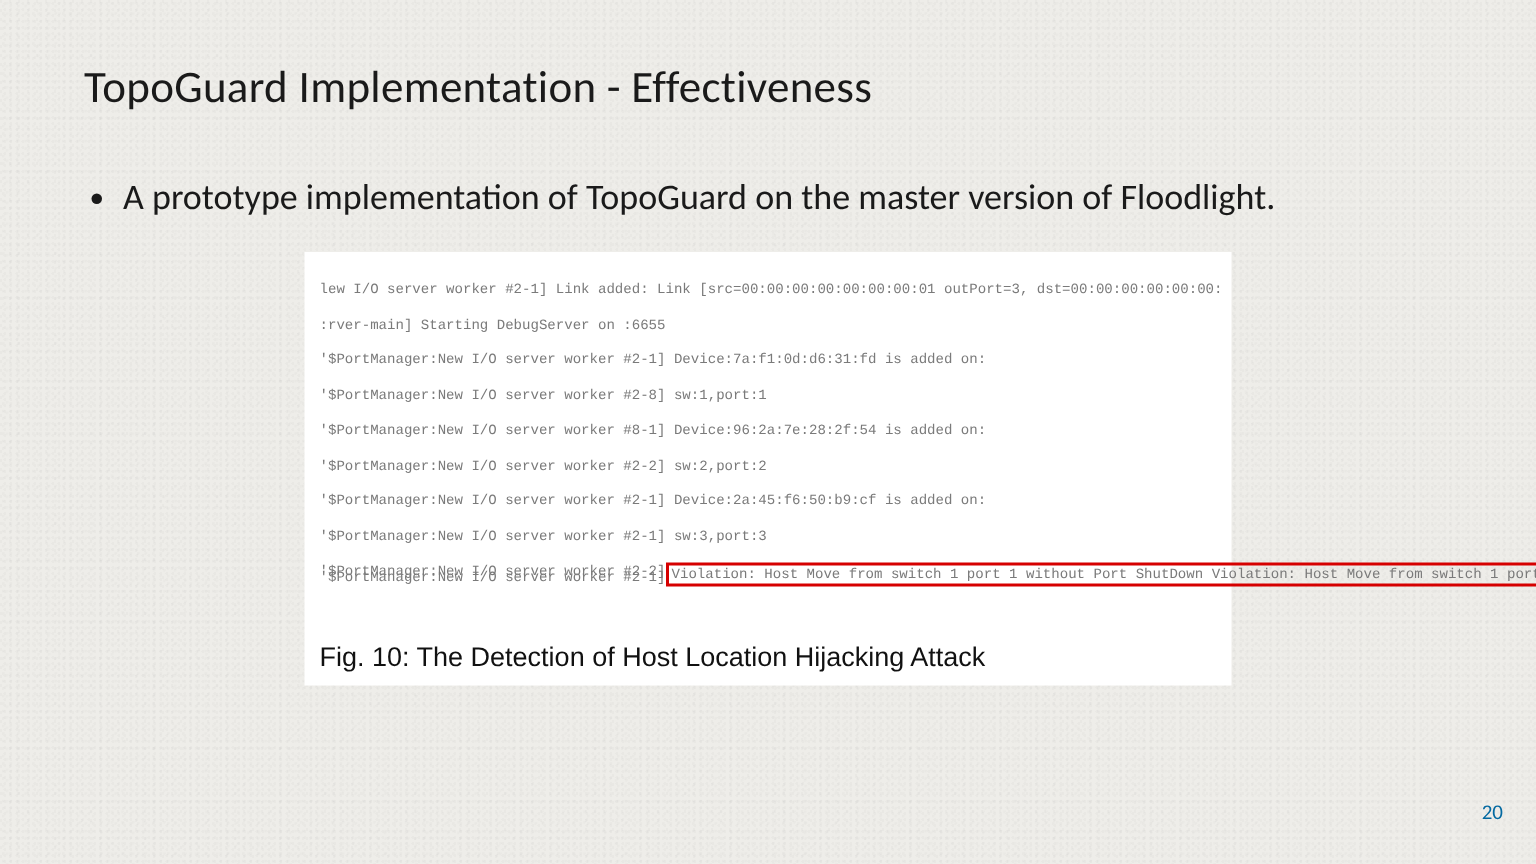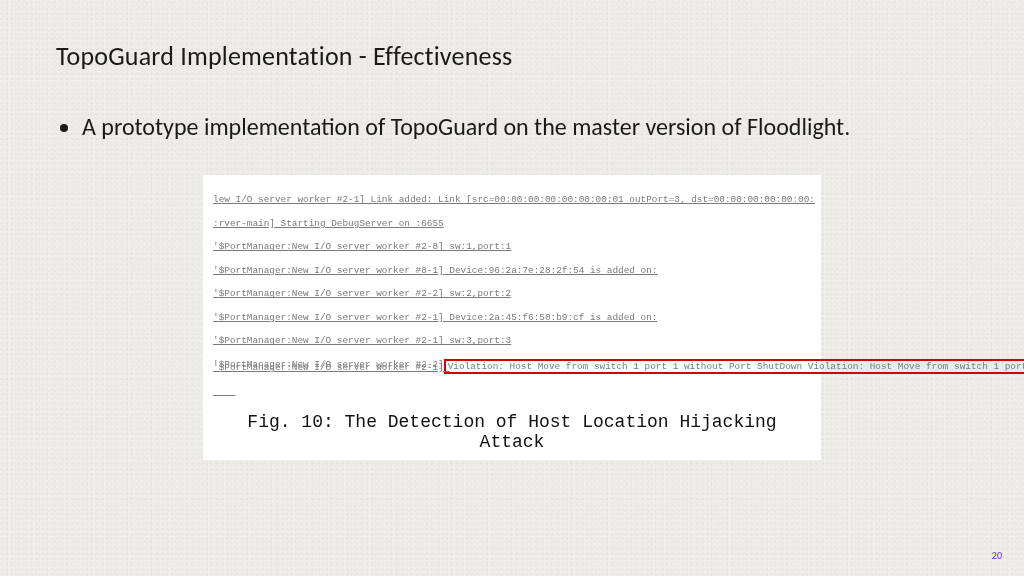--- a/index.html
+++ b/index.html
@@ -23,89 +23,88 @@
     box-sizing: border-box;
   }
   .slide {
     padding: 40px 56px 20px 56px;
     box-sizing: border-box;
     width: 100%;
     height: 100%;
     position: relative;
   }
   .title {
-    font-size: 26px;
+    font-size: 30px;
     font-weight: 300;
     letter-spacing: 0.2px;
     margin-bottom: 40px;
   }
   .bullet-list {
-    margin: 0 0 32px 0;
+    margin: 0 0 20px 0;
     padding-left: 26px;
   }
   .bullet {
     font-size: 24px;
     line-height: 1.28;
     font-weight: 400;
   }
   .figure-block {
     background: #ffffff;
     width: 618px;
     margin: 0 auto;
     padding: 8px 10px 2px 10px;
     box-sizing: border-box;
   }
   .log-area {
     font-family: "Courier New", monospace;
     font-size: 9.4px;
     color: #7a7a7a;
     line-height: 1.25;
     white-space: pre;
-    text-decoration: underline;
   }
   .log-line { display: block; }
   .violation-lines {
     border: 2px solid #d60000;
     padding: 0 2px;
     display: inline-block;
     line-height: 1.2;
   }
   .caption {
-    font-family: Liberation Mono, monospace;
+    font-family: Liberation Sans, sans-serif;
     font-size: 18px;
     color: #111;
-    text-align: center;
     margin-top: 14px;
     margin-bottom: 6px;
   }
   .page-number {
     position: absolute;
     right: 22px;
-    bottom: 14px;
-    font-size: 10px;
-    color: #6d28d9;
+    bottom: 26px;
+    font-size: 14px;
+    color: #0369a1;
   }
   .nowrap-row { white-space: nowrap; }
   .prelabel { display: inline-block; vertical-align: top; }
 </style>
 </head>
 <body>
 
 <div class="slide">
 
   <div class="title">TopoGuard Implementation - Effectiveness</div>
 
   <ul class="bullet-list">
     <li class="bullet">A prototype implementation of TopoGuard on the master version of Floodlight.</li>
   </ul>
 
   <div class="figure-block">
     <div class="log-area">
 <span class="log-line">lew I/O server worker #2-1] Link added: Link [src=00:00:00:00:00:00:00:01 outPort=3, dst=00:00:00:00:00:00:</span>
 <span class="log-line">:rver-main] Starting DebugServer on :6655</span>
+<span class="log-line">'$PortManager:New I/O server worker #2-1] Device:7a:f1:0d:d6:31:fd is added on:</span>
 <span class="log-line">'$PortManager:New I/O server worker #2-8] sw:1,port:1</span>
 <span class="log-line">'$PortManager:New I/O server worker #8-1] Device:96:2a:7e:28:2f:54 is added on:</span>
 <span class="log-line">'$PortManager:New I/O server worker #2-2] sw:2,port:2</span>
 <span class="log-line">'$PortManager:New I/O server worker #2-1] Device:2a:45:f6:50:b9:cf is added on:</span>
 <span class="log-line">'$PortManager:New I/O server worker #2-1] sw:3,port:3</span>
 <span class="nowrap-row"><span class="prelabel">'$PortManager:New I/O server worker #2-2] </span><span class="violation-lines"><span>Violation: Host Move from switch 1 port 1 without Port ShutDown</span>
 <span>Violation: Host Move from switch 1 port 1 is still reachable</span></span></span>
 <span class="log-line" style="margin-top:-12px">'$PortManager:New I/O server worker #2-1] </span>
     </div>
     <div class="caption">Fig. 10: The Detection of Host Location Hijacking Attack</div>

